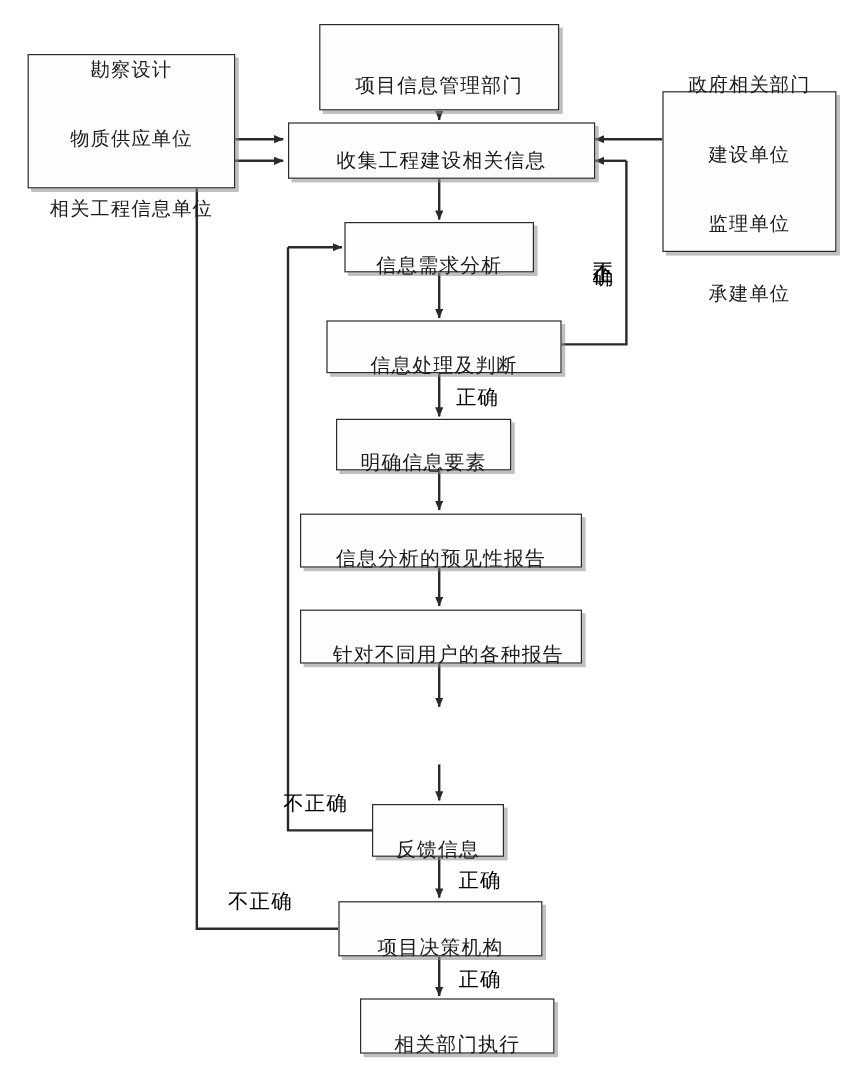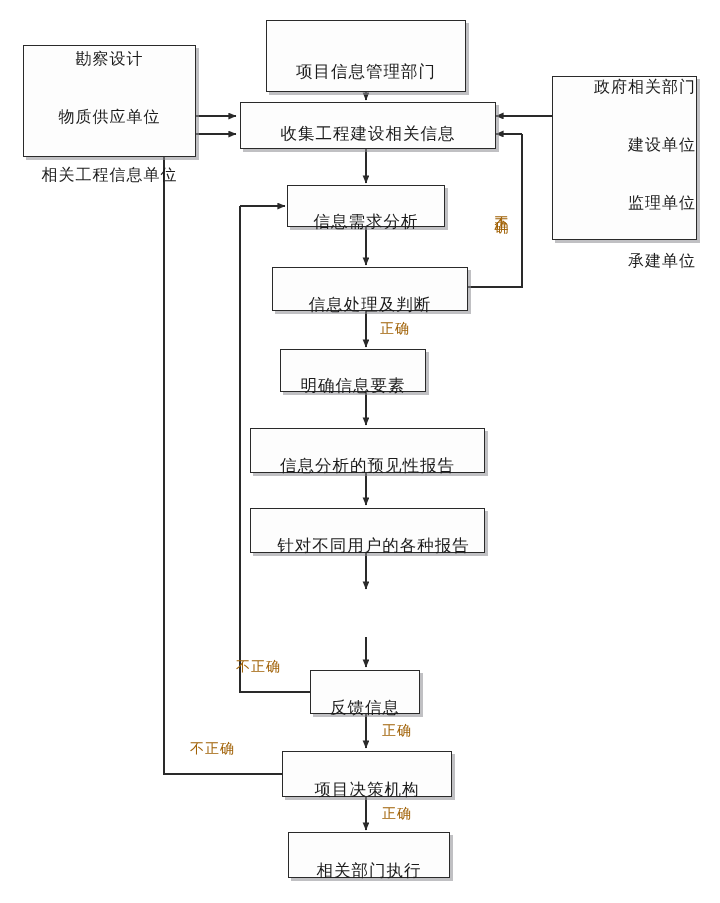--- a/index.html
+++ b/index.html
@@ -40,22 +40,22 @@
   .node .ln {
     line-height: 1.62;
     white-space: nowrap;
     letter-spacing: 1px;
     font-size: 16.5px;
     margin-top: 32px;
   }
   .node.multi .ln { font-size: 16px; }
   .edge-label {
     position: absolute;
-    color: #a16207;
-    font-size: 14px;
+    color: #000000;
+    font-size: 17px;
     letter-spacing: 1px;
     white-space: nowrap;
     z-index: 3;
   }
   .edge-label.vertical {
     writing-mode: vertical-rl;
     text-orientation: upright;
     letter-spacing: 2px;
     line-height: 1;
   }
@@ -98,21 +98,21 @@
   <div class="node" style="left:266px; top:20px; width:200px; height:72px;">
     <div class="ln">项目信息管理部门</div>
   </div>
 
   <div class="node multi" style="left:23px; top:45px; width:173px; height:112px;">
     <div class="ln">勘察设计</div>
     <div class="ln">物质供应单位</div>
     <div class="ln">相关工程信息单位</div>
   </div>
 
-  <div class="node multi" style="left:552px; top:76px; width:145px; height:164px;align-items:flex-end;">
+  <div class="node multi" style="left:552px; top:76px; width:145px; height:134px;">
     <div class="ln">政府相关部门</div>
     <div class="ln">建设单位</div>
     <div class="ln">监理单位</div>
     <div class="ln">承建单位</div>
   </div>
 
   <div class="node" style="left:240px; top:102px; width:256px; height:47px;justify-content:flex-end;">
     <div class="ln">收集工程建设相关信息</div>
   </div>
 
@@ -138,21 +138,21 @@
 
 
   <div class="node" style="left:310px; top:670px; width:110px; height:44px;">
     <div class="ln">反馈信息</div>
   </div>
 
   <div class="node" style="left:282px; top:751px; width:170px; height:46px;">
     <div class="ln">项目决策机构</div>
   </div>
 
-  <div class="node" style="left:288px; top:832px; width:162px; height:46px;">
+  <div class="node" style="left:300px; top:832px; width:162px; height:46px;">
     <div class="ln">相关部门执行</div>
   </div>
 
   <div class="edge-label vertical" style="left:494px; top:205px;">不正确</div>
 
   <div class="edge-label" style="left:380px; top:320px;">正确</div>
 
   <div class="edge-label" style="left:236px; top:658px;">不正确</div>
 
   <div class="edge-label" style="left:382px; top:722px;">正确</div>

